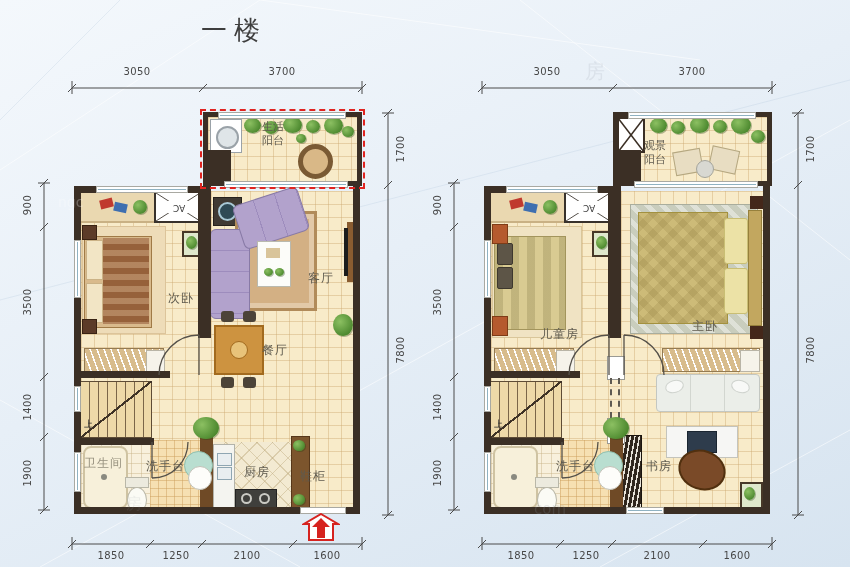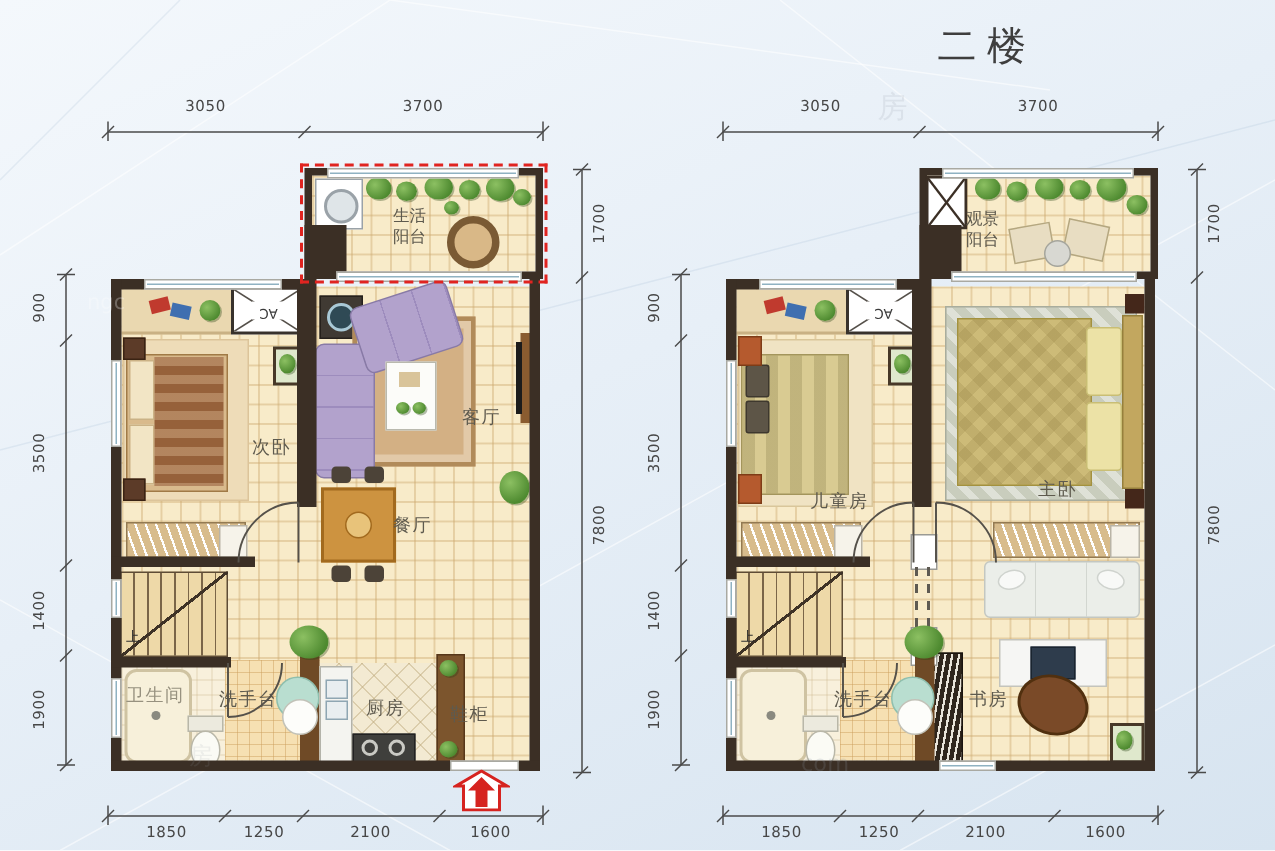--- a/index.html
+++ b/index.html
@@ -62,20 +62,21 @@
       <line x1="600" y1="567" x2="850" y2="430"></line>
         <line x1="260" y1="0" x2="700" y2="60"></line>
     </g>
     <g stroke="rgba(150,175,205,.18)" stroke-width="1">
       <line x1="0" y1="300" x2="850" y2="80"></line>
         <line x1="120" y1="0" x2="0" y2="120"></line>
     </g>
   </svg>
 
   <div class="plan" style="left:0">
+    <div class="ttl" style="left:234px">一楼</div>
 
     <svg class="dsvg" style="left:68px;top:80px" width="298" height="14">
       <g stroke="#4a4a4a">
           <line x1="4" y1="8" x2="294" y2="8"></line>
       <line x1="0" y1="12" x2="8" y2="4"></line>
           <line x1="131" y1="12" x2="139" y2="4"></line>
           <line x1="290" y1="12" x2="298" y2="4"></line>
       <line x1="4" y1="1" x2="4" y2="14"></line>
           <line x1="294" y1="1" x2="294" y2="14"></line>
         </g>
@@ -139,21 +140,21 @@
     </div>
     <div class="w" style="left:203px;top:150px;width:28px;height:36px"></div>
     <div class="plant" style="left:244px;top:118px;width:17px;height:15px"></div>
     <div class="plant" style="left:264px;top:121px;width:14px;height:13px"></div>
     <div class="plant" style="left:283px;top:117px;width:19px;height:16px"></div>
     <div class="plant" style="left:306px;top:120px;width:14px;height:13px"></div>
     <div class="plant" style="left:324px;top:117px;width:19px;height:17px"></div>
     <div class="plant" style="left:342px;top:126px;width:12px;height:11px"></div>
     <div class="plant" style="left:296px;top:134px;width:10px;height:9px"></div>
     <div class="abs" style="left:298px;top:144px;width:25px;height:25px;border-radius:50%;background:#d9b887;border:5px solid #7a5a34"></div>
-    <div class="rlbl wrap" style="left:262px;top:137px;width:26px">生活阳台</div>
+    <div class="rlbl wrap" style="left:262px;top:120px;width:26px">生活阳台</div>
 
     <div class="shelf" style="left:81px;top:193px;width:73px;height:30px"></div>
     <div class="abs" style="left:100px;top:199px;width:13px;height:9px;background:#c03a2e;transform:rotate(-14deg)"></div>
     <div class="abs" style="left:114px;top:203px;width:13px;height:9px;background:#3f6fb0;transform:rotate(12deg)"></div>
     <div class="plant" style="left:133px;top:200px;width:14px;height:14px"></div>
     <div class="abs" style="left:154px;top:191px;width:48px;height:32px;background:#fff;border:2px solid #38322c;box-sizing:border-box">
       <svg width="44" height="28" style="position:absolute;left:0;top:0">
           <g stroke="#55504a">
             <line x1="0" y1="0" x2="44" y2="28"></line>
             <line x1="44" y1="0" x2="0" y2="28"></line>
@@ -249,21 +250,20 @@
       <path d="M41,1 L41,41 M1,41 A40 40 0 0 1 41,1" fill="none" stroke="#55514a" stroke-width="1.3"></path>
     </svg>
     <div class="abs" style="left:200px;top:109px;width:165px;height:80px;border:2px dashed #e02420;box-sizing:border-box"></div>
     <svg class="abs" style="left:302px;top:513px" width="38" height="28">
       <path d="M19,1 L36,11 L31,11 L31,27 L7,27 L7,11 L2,11 Z" fill="#ffffff" stroke="#d6231f" stroke-width="2"></path>
       <path d="M19,5 L28,14 L23,14 L23,25 L15,25 L15,14 L10,14 Z" fill="#d6231f"></path>
     </svg>
   </div>
 
   <div class="plan" style="left:410px">
-    <div class="ttl" style="left:248px">二楼</div>
 
     <svg class="dsvg" style="left:68px;top:80px" width="298" height="14">
       <g stroke="#4a4a4a">
           <line x1="4" y1="8" x2="294" y2="8"></line>
       <line x1="0" y1="12" x2="8" y2="4"></line>
           <line x1="131" y1="12" x2="139" y2="4"></line>
           <line x1="290" y1="12" x2="298" y2="4"></line>
       <line x1="4" y1="1" x2="4" y2="14"></line>
           <line x1="294" y1="1" x2="294" y2="14"></line>
         </g>

